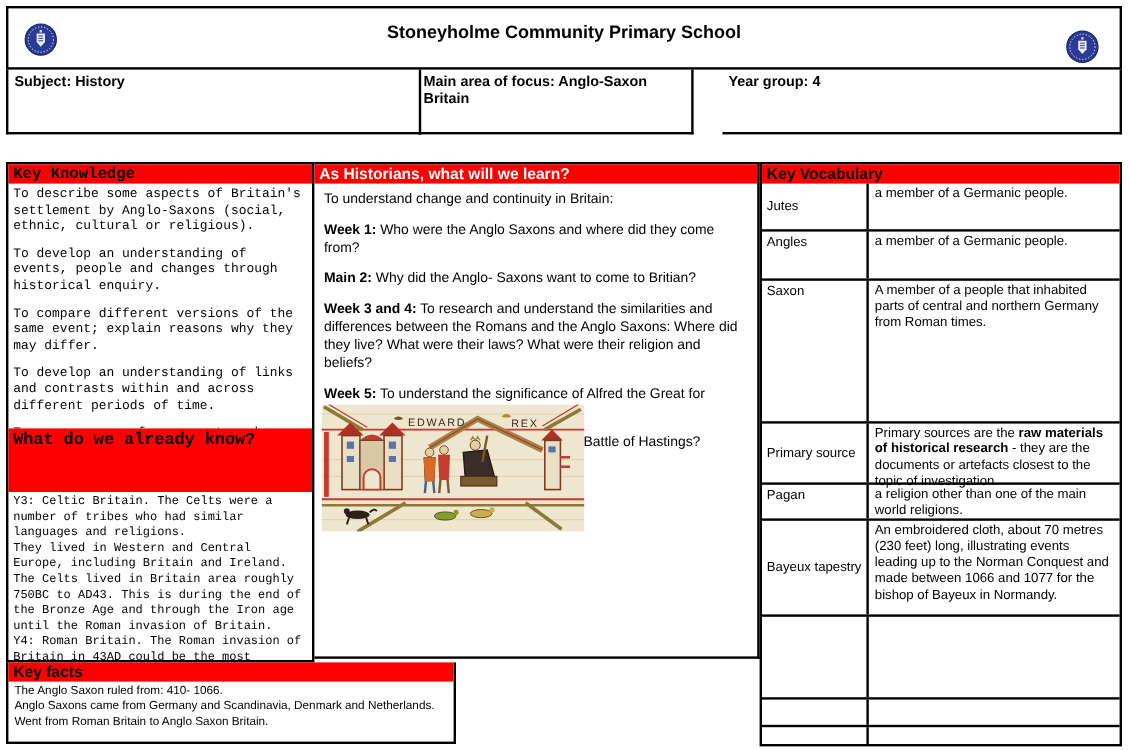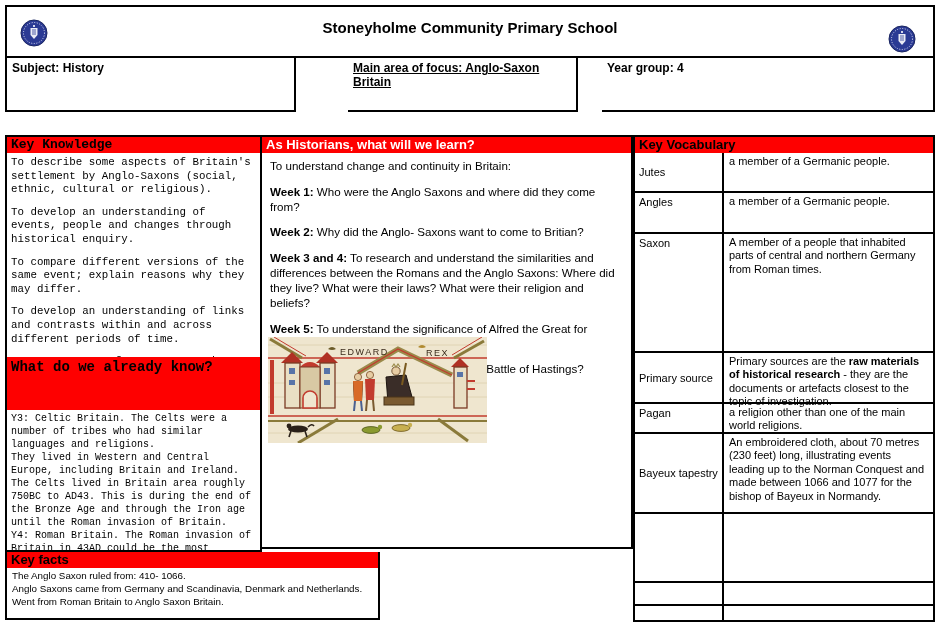--- a/index.html
+++ b/index.html
@@ -13,22 +13,22 @@
   .hdr-title{position:absolute;left:0;top:12px;width:100%;text-align:center;
              font-size:15px;font-weight:bold;}
   .logo{position:absolute;width:28px;height:28px;}
   .logo-l{left:13px;top:12px;}
   .logo-r{left:881px;top:18px;}
 
   
   .cell{top:58px;height:54px;border:2px solid #000;border-top:none;
         font-size:12px;font-weight:bold;padding:3px 5px;box-sizing:border-box;position:absolute;}
   .cell-2,.cell-3{border-left:none;}
-  .cell-1{left:5px;width:291px;}
-  .cell-2{left:348px;width:230px;text-decoration:underline;}
+  .cell-1{left:5px;width:346px;}
+  .cell-2{left:348px;width:230px;}
   .cell-3{left:602px;width:333px;}
 
   .redbar{background:#fe0000;font-weight:bold;}
 
   
   .leftcol{left:5px;top:135px;width:257px;height:417px;font-family:Liberation Mono, monospace;}
   .kk-head{height:16px;line-height:16px;font-size:13px;padding:0 4px;color:#000;}
   .kk-body{height:201px;overflow:hidden;padding:3px 4px 0 4px;font-size:10.8px;line-height:1.26;}
   .kk-body p{margin:0 0 9px 0;}
   .wdak{height:49px;padding:2px 4px;font-size:14px;color:#000;}
@@ -111,21 +111,21 @@
       <div>Anglo Saxons came from Germany and Scandinavia, Denmark and Netherlands.</div>
       <div>Went from Roman Britain to Anglo Saxon Britain.</div>
     </div>
   </div>
 
   <div class="abs bordered midcol">
     <div class="redbar lh-head">As Historians, what will we learn?</div>
     <div class="lh-body">
       <p>To understand change and continuity in Britain:</p>
       <p><b>Week 1:</b><span> Who were the Anglo Saxons and where did they come from?</span></p>
-      <p><b>Week 2:</b><span> Why did the Anglo- Saxons want to come to Britian?</span></p>
+      <p><b>Main 2:</b><span> Why did the Anglo- Saxons want to come to Britian?</span></p>
       <p><b>Week 3 and 4:</b><span> To research and understand the similarities and differences between the Romans and the Anglo Saxons: Where did they live? What were their laws? What were their religion and beliefs?</span></p>
       <p><b>Week 5:</b><span> To understand the significance of Alfred the Great for Britain.</span></p>
       <p><b>Week 6:</b><span> What was the significance of the Battle of Hastings?</span></p>
     </div>
 
     <svg class="tapestry" viewBox="0 0 219 106">
       <rect x="0" y="0" width="219" height="106" fill="#efe6cf"></rect>
 
       <g stroke="#e0d4b4" stroke-width="1">
         <line x1="0" y1="8" x2="219" y2="8"></line>

